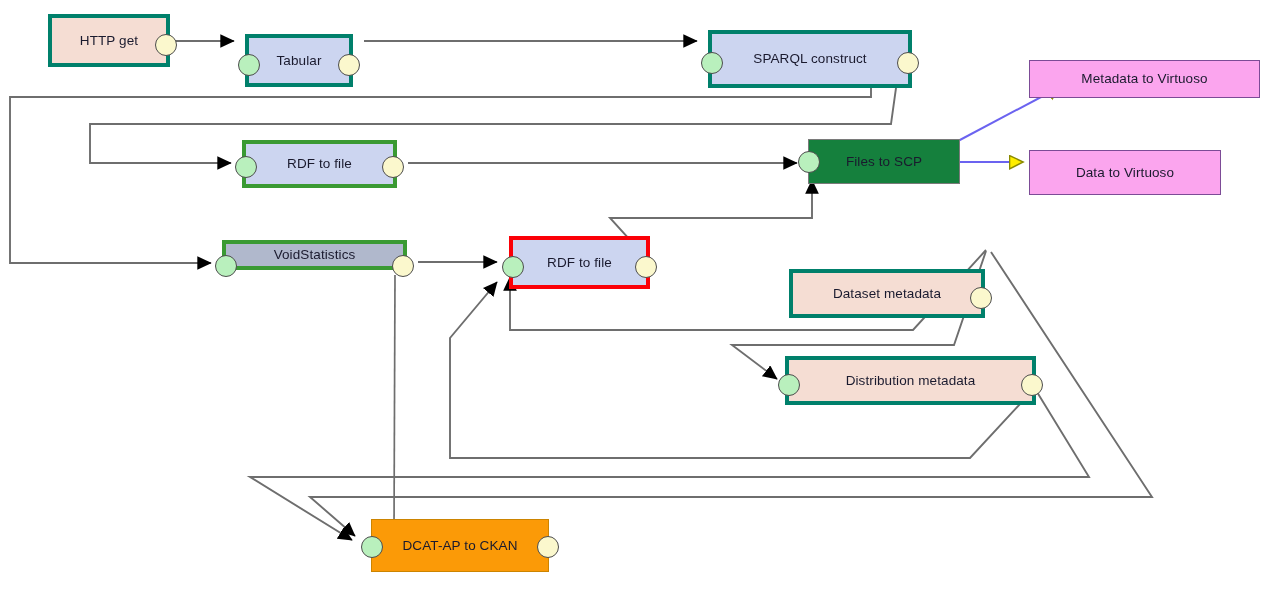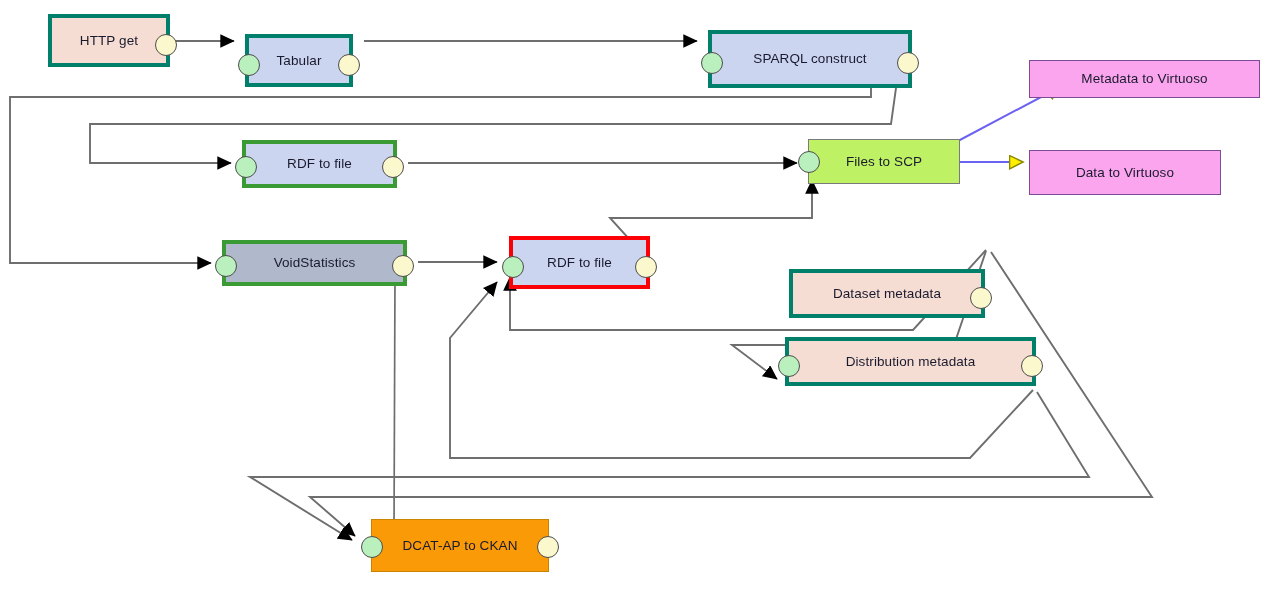--- a/index.html
+++ b/index.html
@@ -10,21 +10,21 @@
   .node .label{font-size:13.5px;color:#1a1a2e;white-space:nowrap;line-height:1;letter-spacing:0.1px;}
   .port{position:absolute;width:22px;height:22px;border-radius:50%;border:1.2px solid #4d4d4d;box-sizing:border-box;}
   .port.in{background:#b9f0bd;}
   .port.out{background:#fbf8cd;}
   
   .skin-teal{border:4px solid #00806b;background:#f5ddd3;}
   .skin-teal-blue{border:4px solid #00806b;background:#ccd5f0;margin-top:20px;}
   .skin-green-blue{border:4px solid #3a9a33;background:#ccd5f0;}
   .skin-green-gray{border:4px solid #3a9a33;background:#b0b8cc;}
   .skin-red-blue{border:4px solid #fb0007;background:#ccd5f0;}
-  .skin-plain-green{border:1.4px solid #7a7a7a;background:#bef264;justify-content:center;}
+  .skin-plain-green{border:1.4px solid #7a7a7a;background:#15803d;justify-content:center;}
   .skin-pink{border:1.4px solid #7c4b96;background:#fba5ee;}
   .skin-orange{border:1.2px solid #cc8400;background:#fb9a07;}
 </style>
 </head>
 <body>
 
 <div id="canvas">
 
   <svg class="edges" viewBox="0 0 1269 601">
     <defs>
@@ -102,38 +102,38 @@
   </div>
 
   <div class="node skin-pink" style="left:1029px;top:60px;width:231px;height:38px;">
     <span class="label">Metadata to Virtuoso</span>
   </div>
 
   <div class="node skin-pink" style="left:1029px;top:140px;width:192px;height:45px;margin-top:10px;">
     <span class="label">Data to Virtuoso</span>
   </div>
 
-  <div class="node skin-green-gray" style="left:222px;top:240px;width:185px;height:46px;text-align:center;">
+  <div class="node skin-green-gray" style="left:222px;top:240px;width:185px;height:30px;text-align:center;">
     <span class="label">VoidStatistics</span>
     <span class="port in" style="left:-11px;top:11px;"></span>
     <span class="port out" style="right:-11px;top:11px;"></span>
   </div>
 
   <div class="node skin-red-blue" style="left:509px;top:236px;width:141px;height:53px;">
     <span class="label">RDF to file</span>
     <span class="port in" style="left:-11px;top:15.5px;"></span>
     <span class="port out" style="right:-11px;top:15.5px;"></span>
   </div>
 
   <div class="node skin-teal" style="left:789px;top:236px;width:196px;height:49px;margin-top:33px;">
     <span class="label">Dataset metadata</span>
     <span class="port out" style="right:-11px;top:13.5px;"></span>
   </div>
 
-  <div class="node skin-teal" style="left:785px;top:337px;width:251px;height:49px;">
+  <div class="node skin-teal" style="left:785px;top:356px;width:251px;height:49px;">
     <span class="label">Distribution metadata</span>
     <span class="port in" style="left:-11px;top:13.5px;"></span>
     <span class="port out" style="right:-11px;top:13.5px;"></span>
   </div>
 
   <div class="node skin-orange" style="left:371px;top:519px;width:178px;height:53px;">
     <span class="label">DCAT-AP to CKAN</span>
     <span class="port in" style="left:-11px;top:15.5px;"></span>
     <span class="port out" style="right:-11px;top:15.5px;"></span>
   </div>

